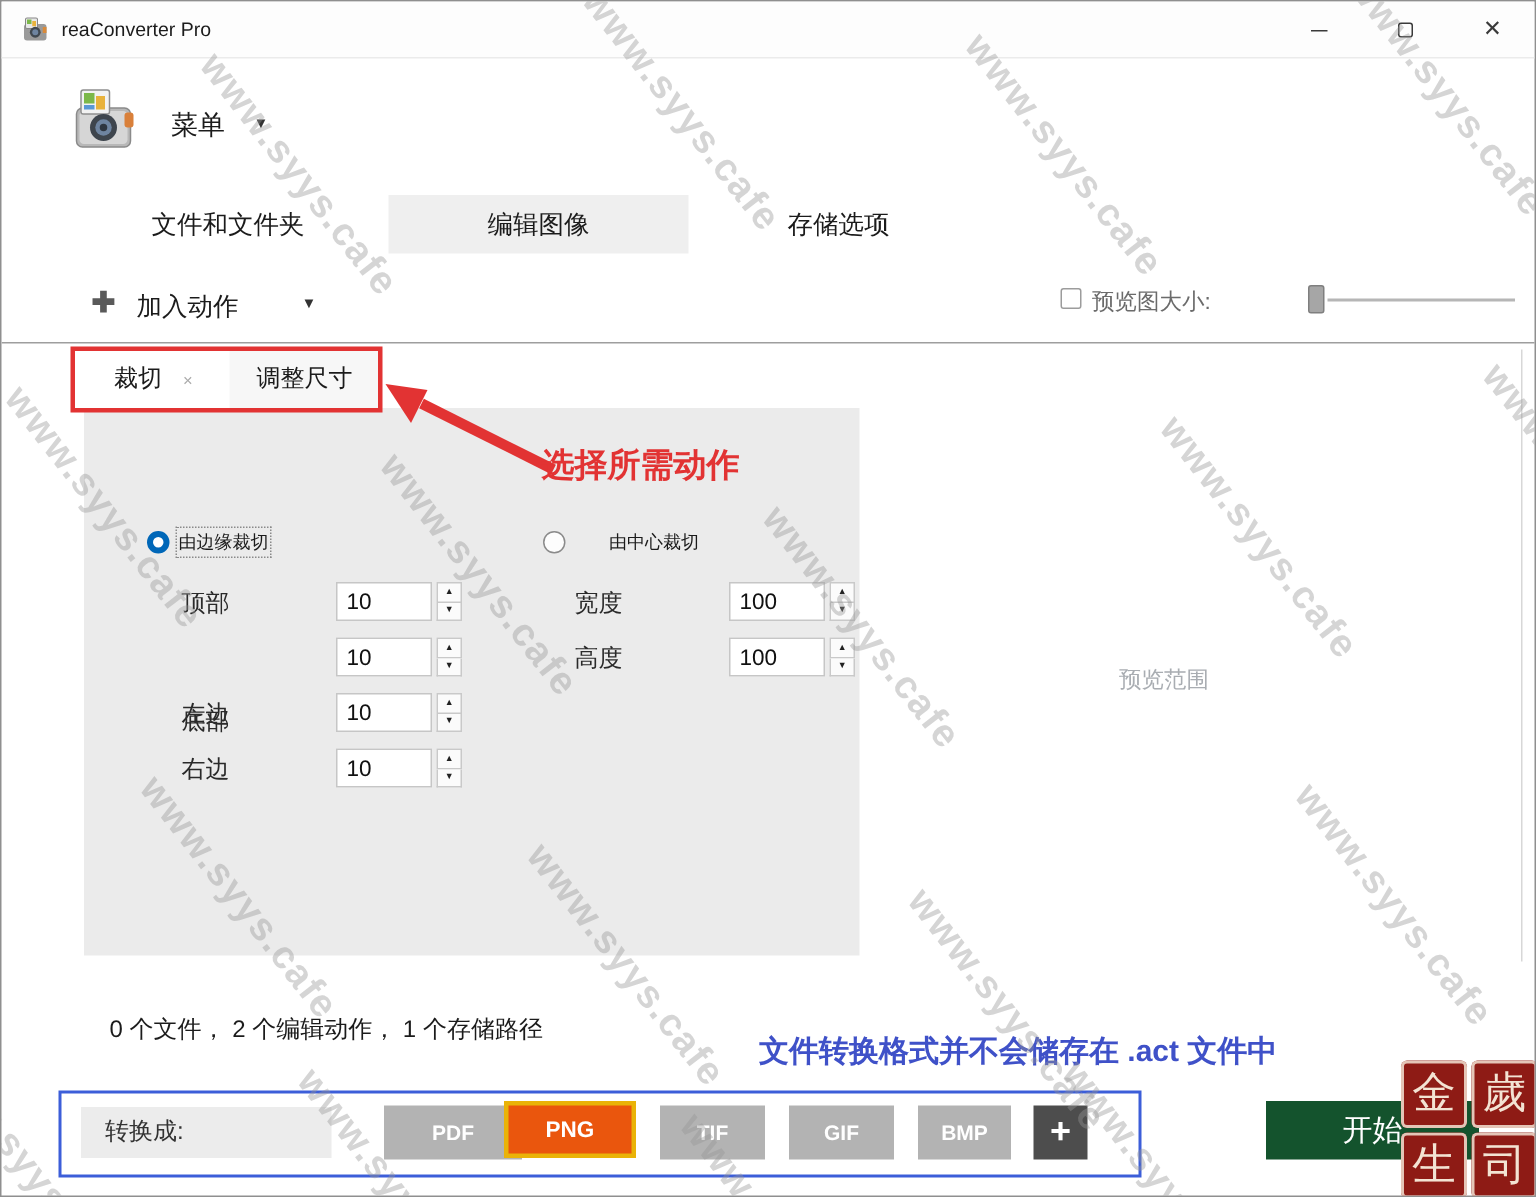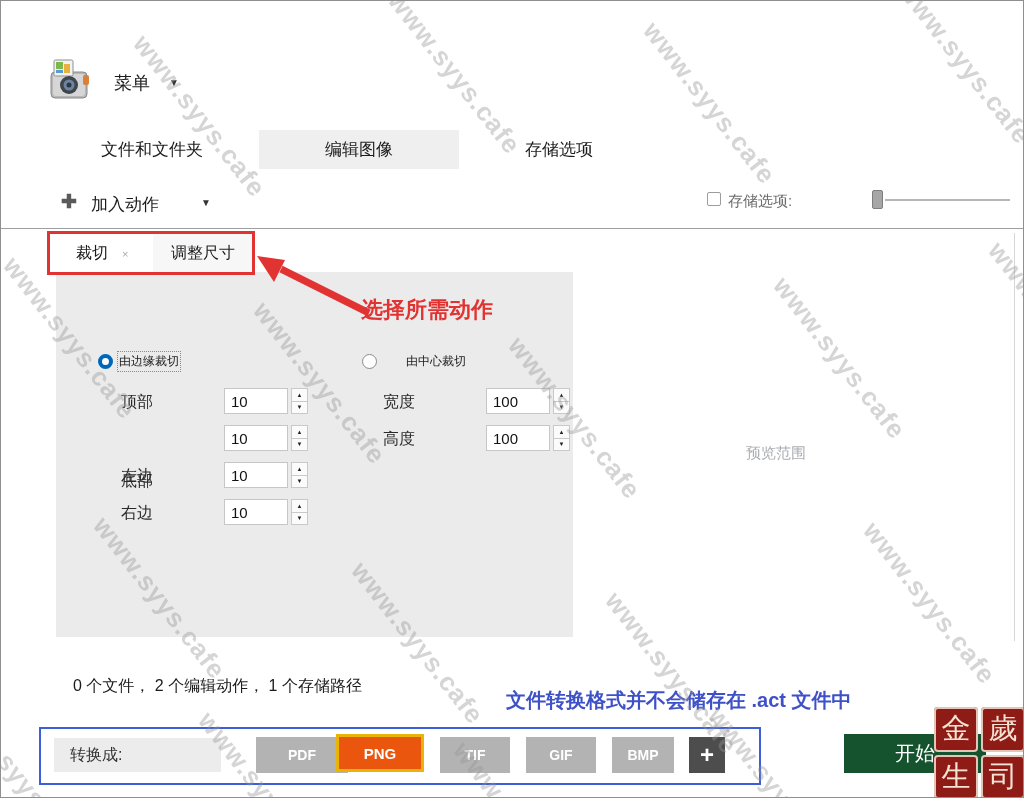--- a/index.html
+++ b/index.html
@@ -70,20 +70,41 @@
   .seal-cell{background:#8e1b15;color:#f3e3d3;font-family:"Liberation Serif",serif;font-size:29px;
              display:flex;align-items:center;justify-content:center;border-radius:4px;
              box-shadow:inset 0 0 0 2px rgba(243,227,211,0.85);}
   .divider{position:absolute;left:0;top:227px;width:1024px;height:1px;background:#9e9e9e;}
 </style>
 </head>
 <body>
 
 <div id="window">
 
+  <div id="titlebar">
+    <span class="abs" style="left:14px;top:10px;">
+      <svg width="18" height="17" viewBox="0 0 18 17">
+        <rect x="1" y="5" width="15" height="11" rx="2" fill="#9a9a9a"></rect>
+        <rect x="2" y="1" width="8" height="7" rx="1" fill="#e8e8e8" stroke="#888" stroke-width="0.7"></rect>
+        <rect x="3" y="2" width="3" height="3" fill="#7cb84a"></rect>
+        <rect x="6.5" y="3" width="2.5" height="3.5" fill="#e8b23c"></rect>
+        <circle cx="8.5" cy="10.5" r="3.6" fill="#404850"></circle>
+        <circle cx="8.5" cy="10.5" r="2" fill="#6e84a0"></circle>
+        <rect x="13.5" y="7" width="2.5" height="4" fill="#d98a3a"></rect>
+      </svg>
+    </span>
+    <span class="abs title-text" style="left:40px;top:11px;">reaConverter Pro</span>
+    <span class="abs winctl" style="left:871px;top:12px;">
+        <span class="minimize-bar"></span>
+      </span>
+    <span class="abs winctl" style="left:929px;top:12px;">
+        <span class="maximize-box"></span>
+      </span>
+    <span class="abs winctl" style="left:987px;top:11px;">✕</span>
+  </div>
 
   <span class="abs" style="left:46px;top:56px;">
     <svg width="46" height="46" viewBox="0 0 46 46">
       <rect x="4" y="15" width="36" height="26" rx="4" fill="#b8b8b8" stroke="#8a8a8a"></rect>
       <rect x="6" y="17" width="32" height="22" rx="3" fill="#d6d6d6"></rect>
       <rect x="7" y="3" width="19" height="16" rx="1.5" fill="#f2f2f2" stroke="#8f8f8f"></rect>
       <rect x="9" y="5" width="7" height="7" fill="#7cb84a"></rect>
       <rect x="17" y="7" width="6" height="9" fill="#e8b23c"></rect>
       <rect x="9" y="13" width="7" height="3" fill="#5a98d6"></rect>
       <circle cx="22" cy="28" r="9" fill="#3e454d"></circle>
@@ -98,21 +119,21 @@
 
   <div class="main-tab" style="left:55px;width:192px;">文件和文件夹</div>
   <div class="main-tab active" style="left:258px;width:200px;">编辑图像</div>
   <div class="main-tab" style="left:468px;width:180px;">存储选项</div>
 
   <span class="abs plus-glyph" style="left:60px;top:189px;">✚</span>
   <span class="abs" style="left:90px;top:192px;font-size:17px;color:#1b1b1b;">加入动作</span>
   <span class="abs caret" style="left:200px;top:196px;">▼</span>
 
   <span class="abs cbox" style="left:706px;top:191px;"></span>
-  <span class="abs" style="left:727px;top:191px;font-size:15px;color:#6b6b6b;">存储选项:</span>
+  <span class="abs" style="left:727px;top:191px;font-size:15px;color:#6b6b6b;">预览图大小:</span>
   <div id="slider-track"></div>
   <div id="slider-thumb"></div>
 
   <div class="divider"></div>
 
   <div class="action-tab" style="left:55px;width:96px;background:#ffffff;padding-left:20px;">
     <span>裁切</span><span class="tab-close">×</span>
   </div>
   <div class="action-tab" style="left:152px;width:100px;background:#f7f7f7;text-align:center;">调整尺寸</div>
 

